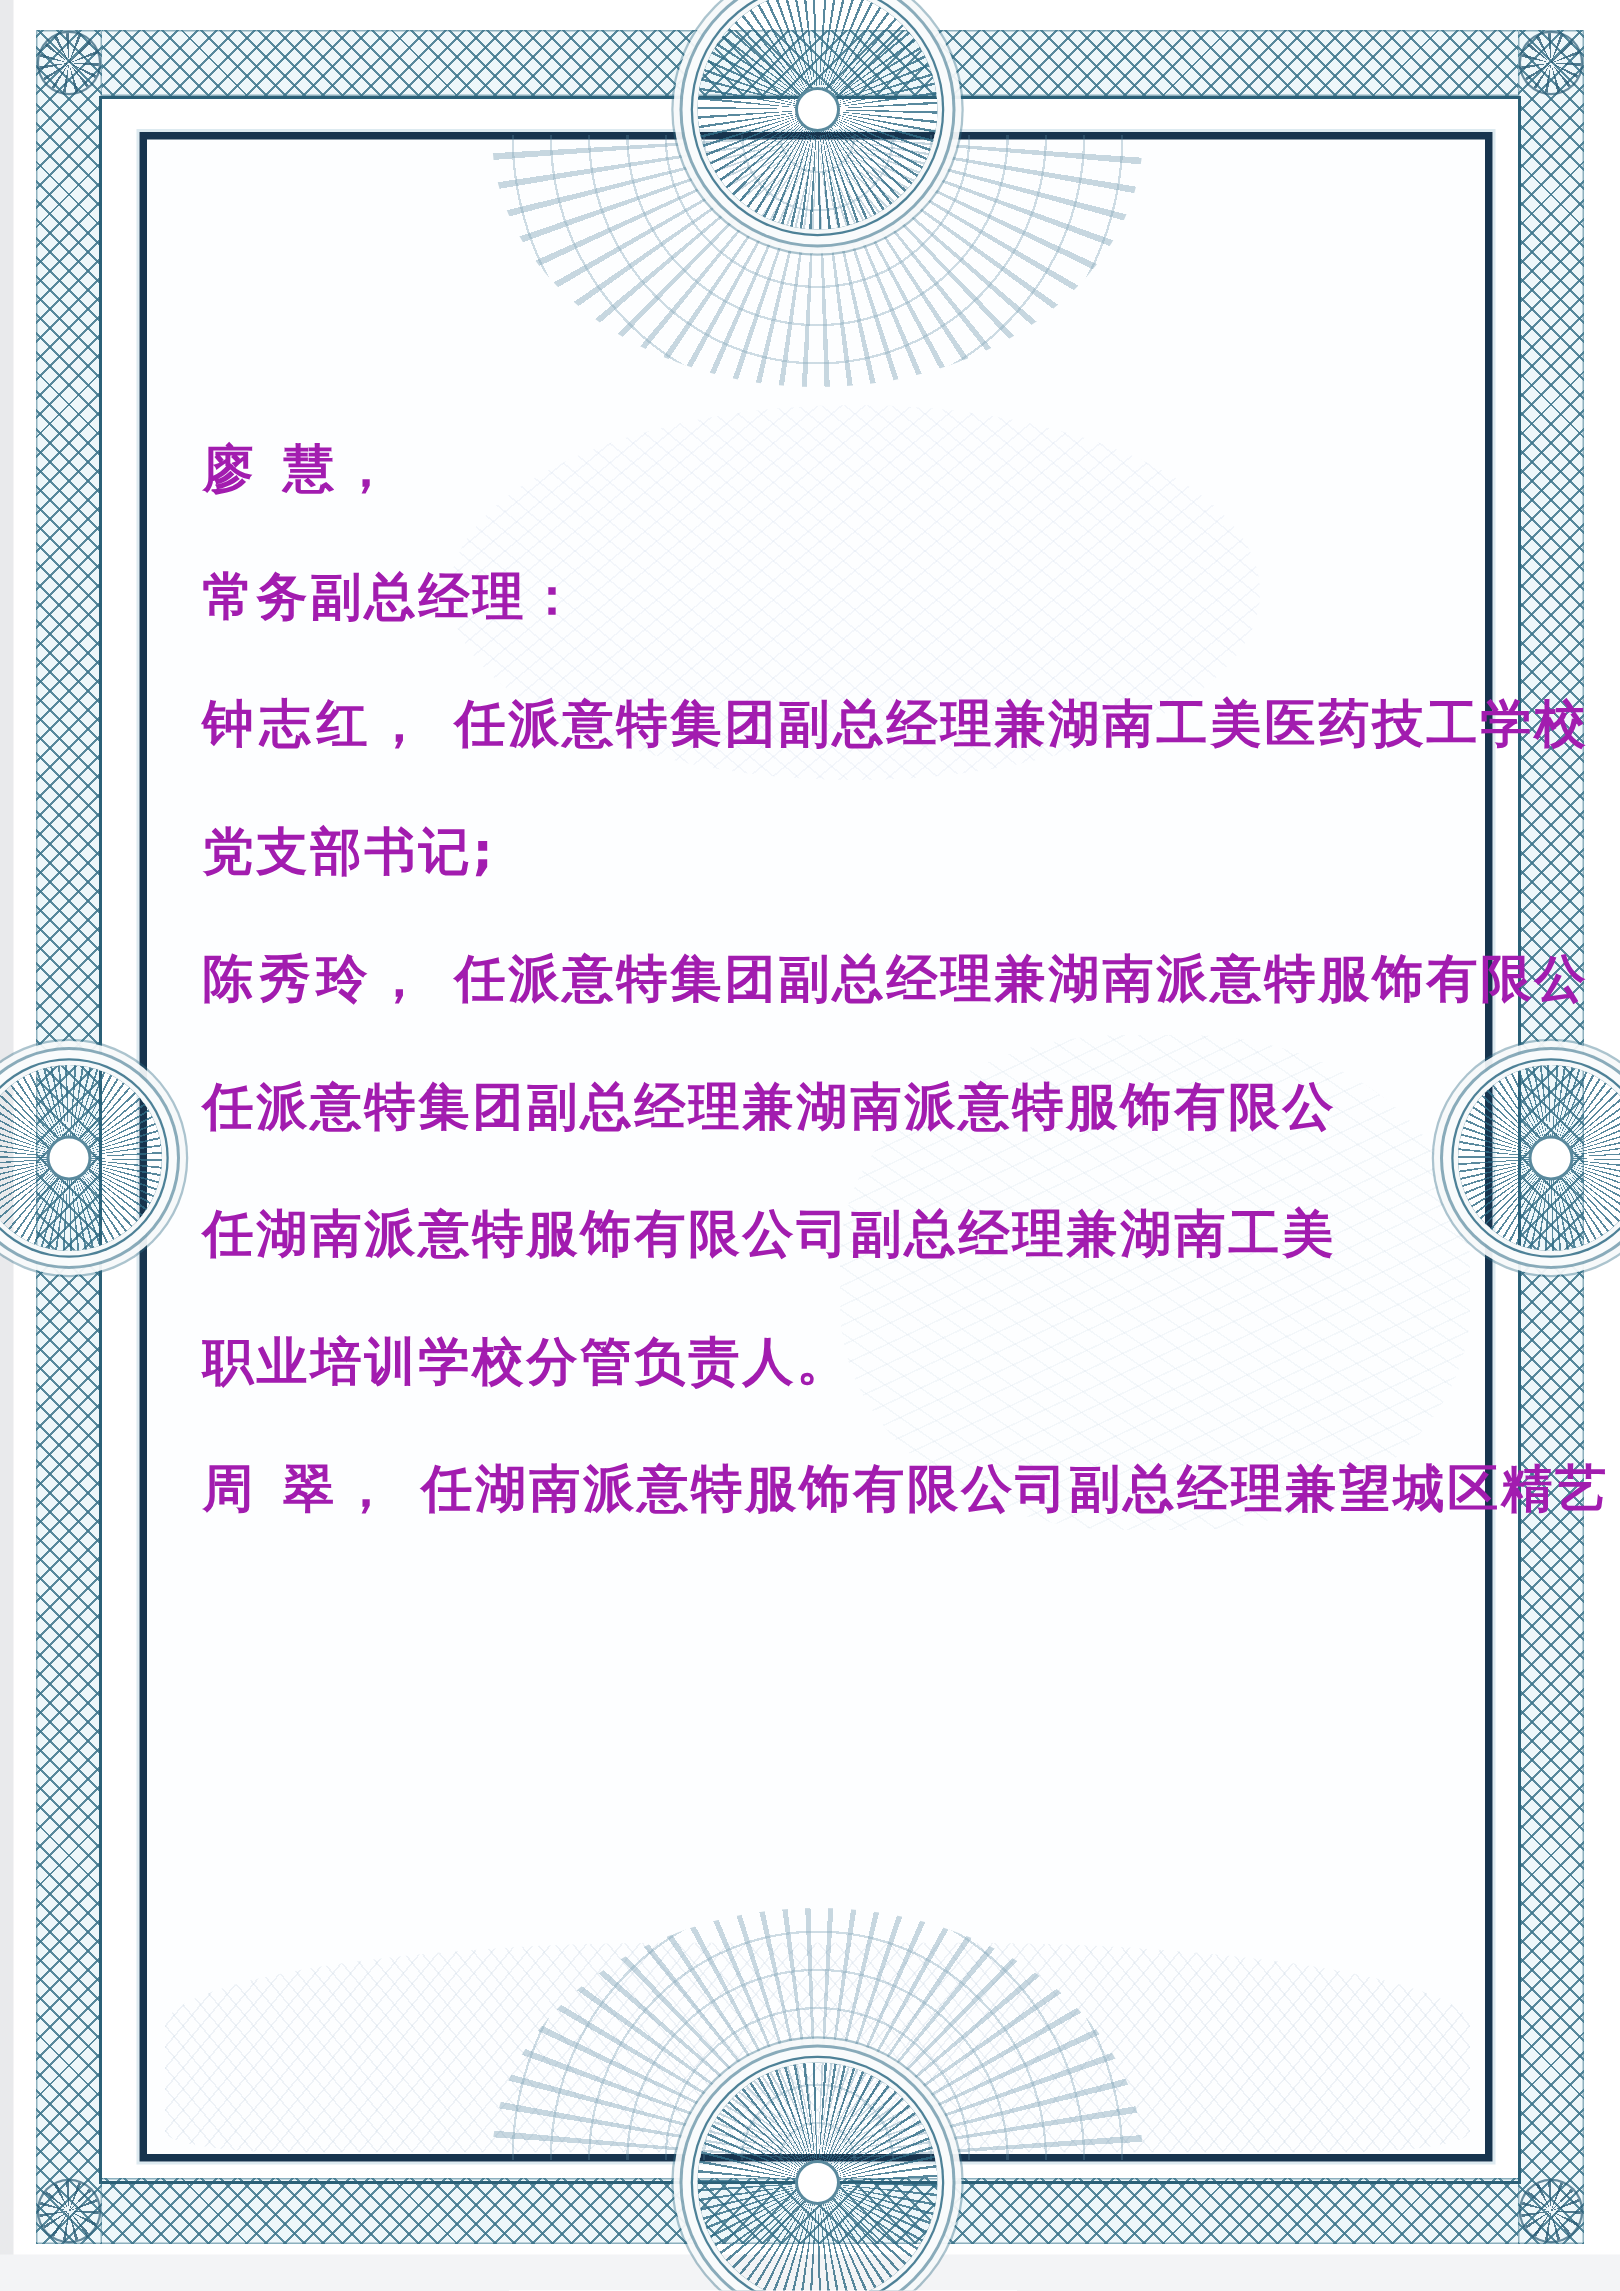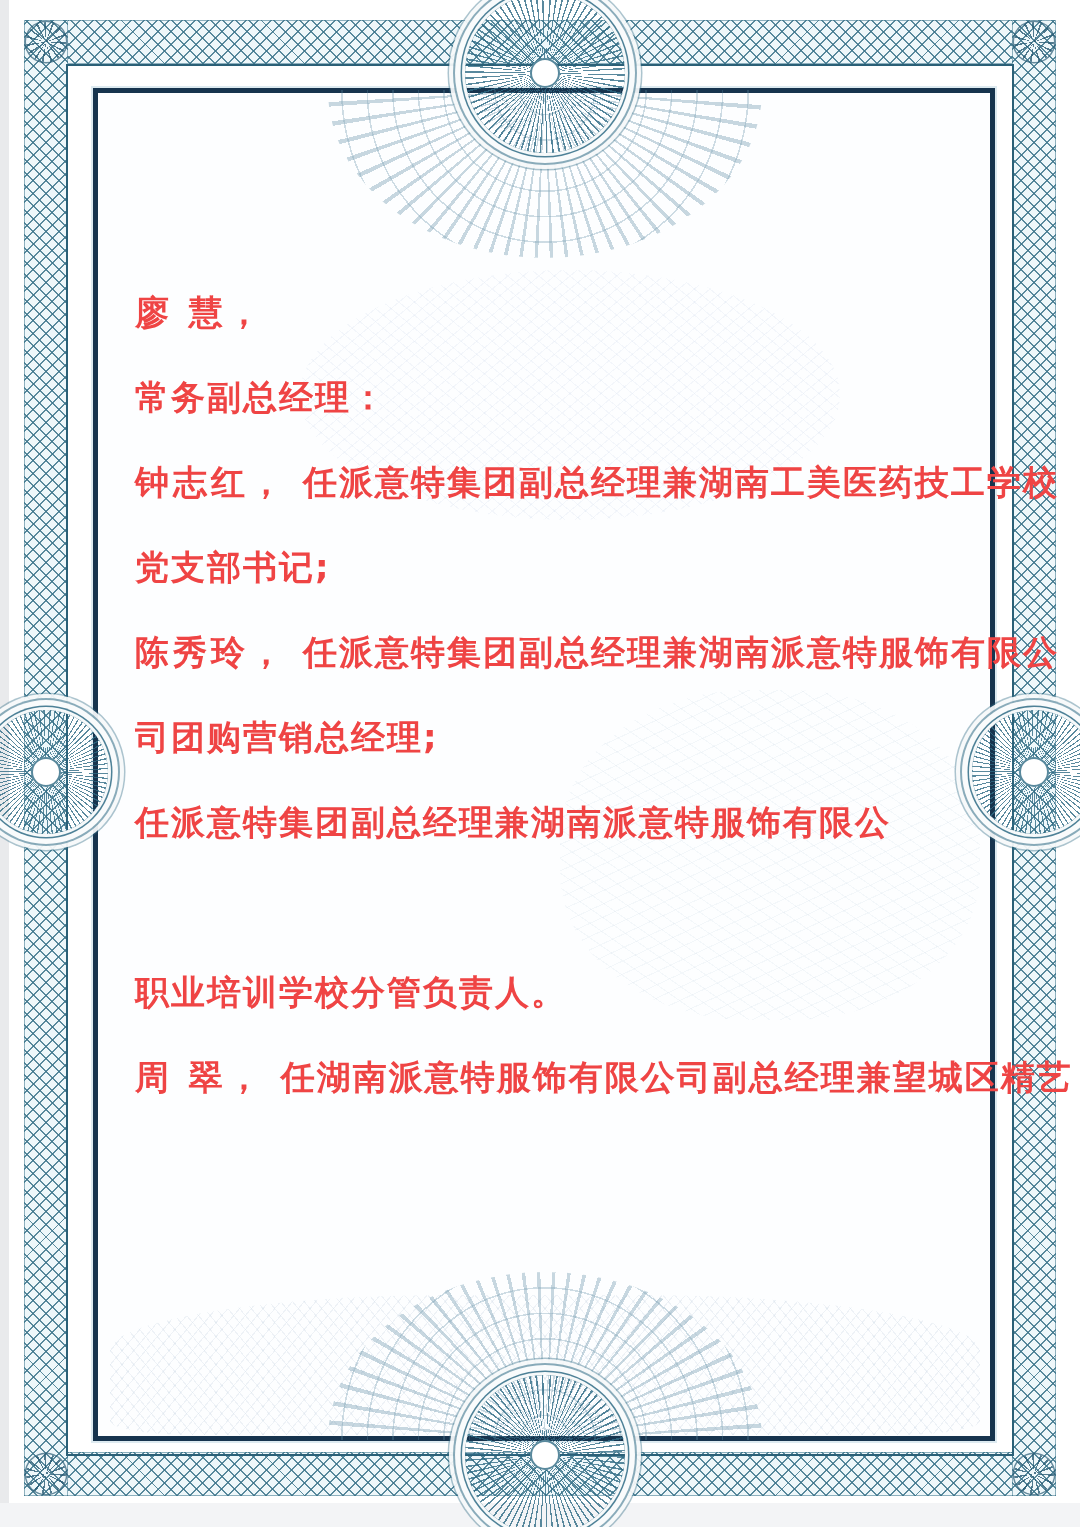--- a/index.html
+++ b/index.html
@@ -109,21 +109,21 @@
     left:110px;top:1295px;width:870px;height:140px;border-radius:40% 40% 10% 10%;
     background:
       repeating-linear-gradient(50deg, rgba(135,166,192,.26) 0 1px, rgba(135,166,192,0) 1px 9px),
       repeating-linear-gradient(-50deg, rgba(135,166,192,.26) 0 1px, rgba(135,166,192,0) 1px 9px);
     opacity:.5;
   }
 
   
   .content{
     position:absolute;left:135px;top:270px;width:830px;
-    color:#ef4444;
+    color:#a21caf;
   }
   .text-line{
     height:85px;display:flex;align-items:center;
     font-size:34px;letter-spacing:2px;font-weight:600;
     white-space:nowrap;
   }
   .text-line .name{font-weight:800;margin-right:16px;letter-spacing:4px;}
   .text-line .name:empty{margin-right:0;letter-spacing:0;}
 </style>
 </head>
@@ -173,27 +173,24 @@
     </div>
     <div class="text-line">
       <span class="name"></span>
       <span class="rest">党支部书记;</span>
     </div>
     <div class="text-line">
       <span class="name">陈秀玲，</span>
       <span class="rest">任派意特集团副总经理兼湖南派意特服饰有限公</span>
     </div>
     <div class="text-line">
-      <span class="name"></span>
-      <span class="rest">司团购营销总经理;</span>
-    </div>
-    <div class="text-line">
       <span class="rest">任派意特集团副总经理兼湖南派意特服饰有限公</span>
     </div>
     <div class="text-line">
+      <span class="rest">任湖南派意特服饰有限公司副总经理兼湖南工美</span>
     </div>
     <div class="text-line">
       <span class="name"></span>
       <span class="rest">职业培训学校分管负责人。</span>
     </div>
     <div class="text-line">
       <span class="name">周 翠，</span>
       <span class="rest">任湖南派意特服饰有限公司副总经理兼望城区精艺</span>
     </div>
   </div>

